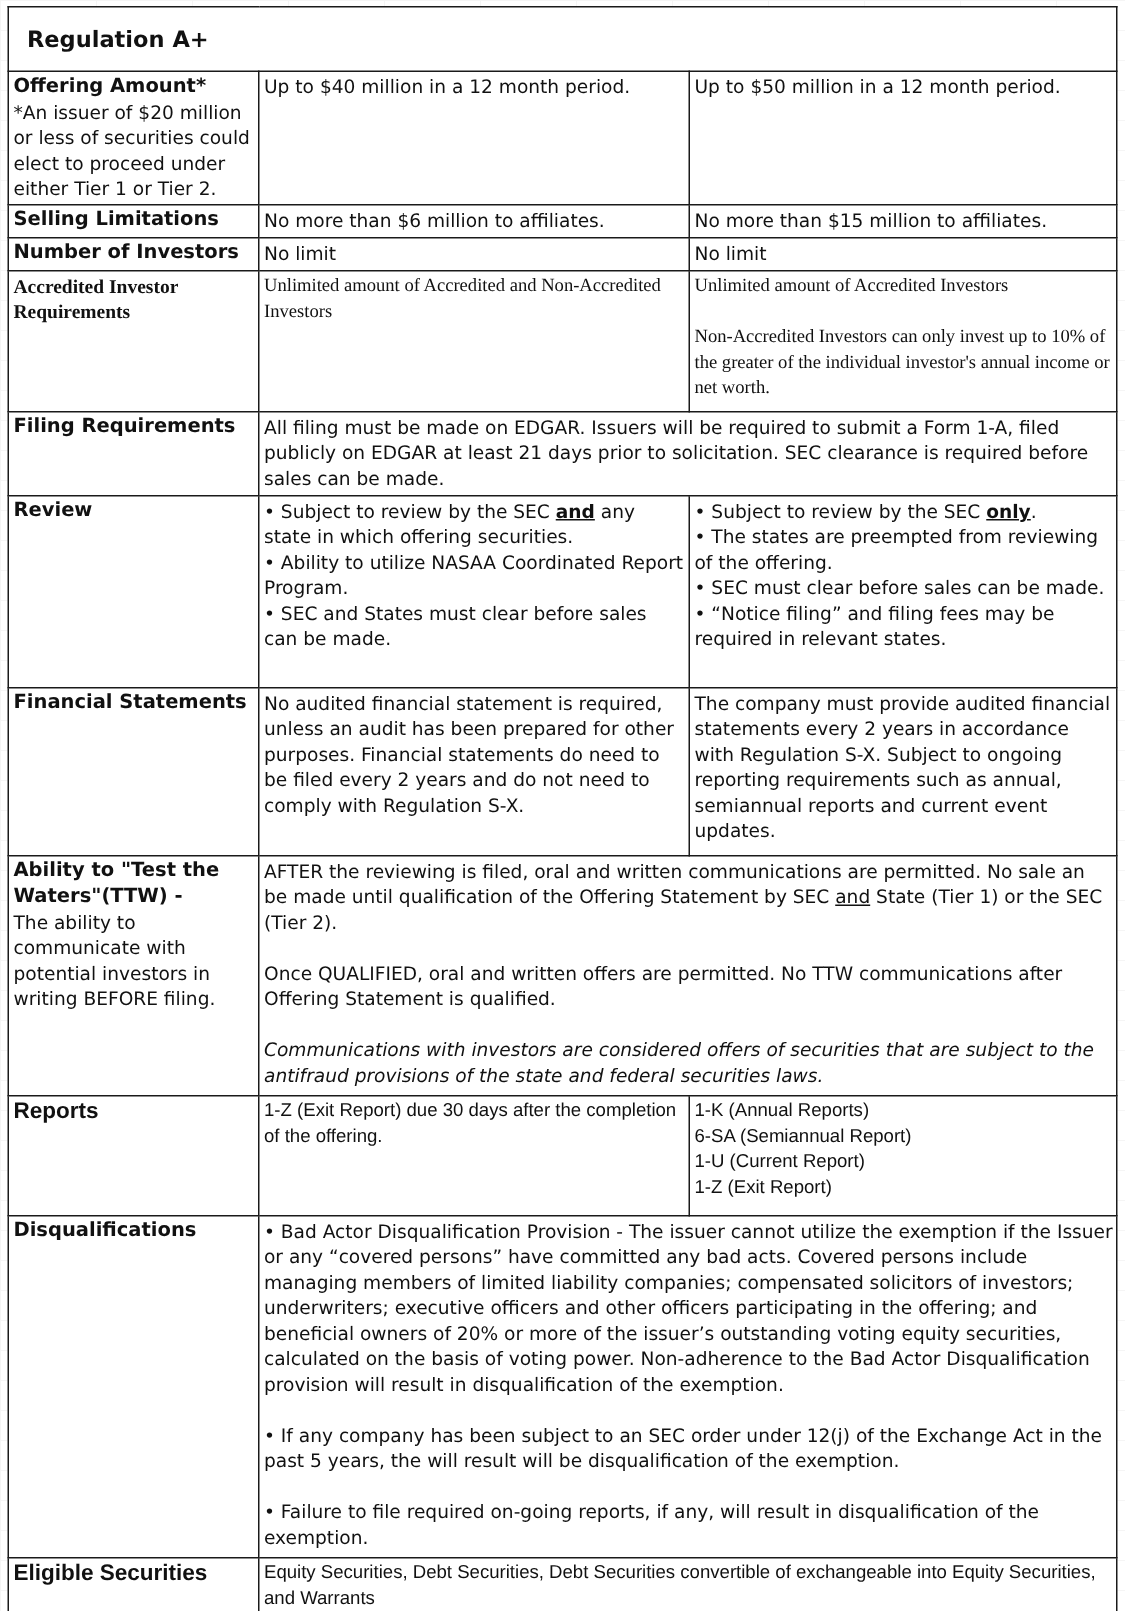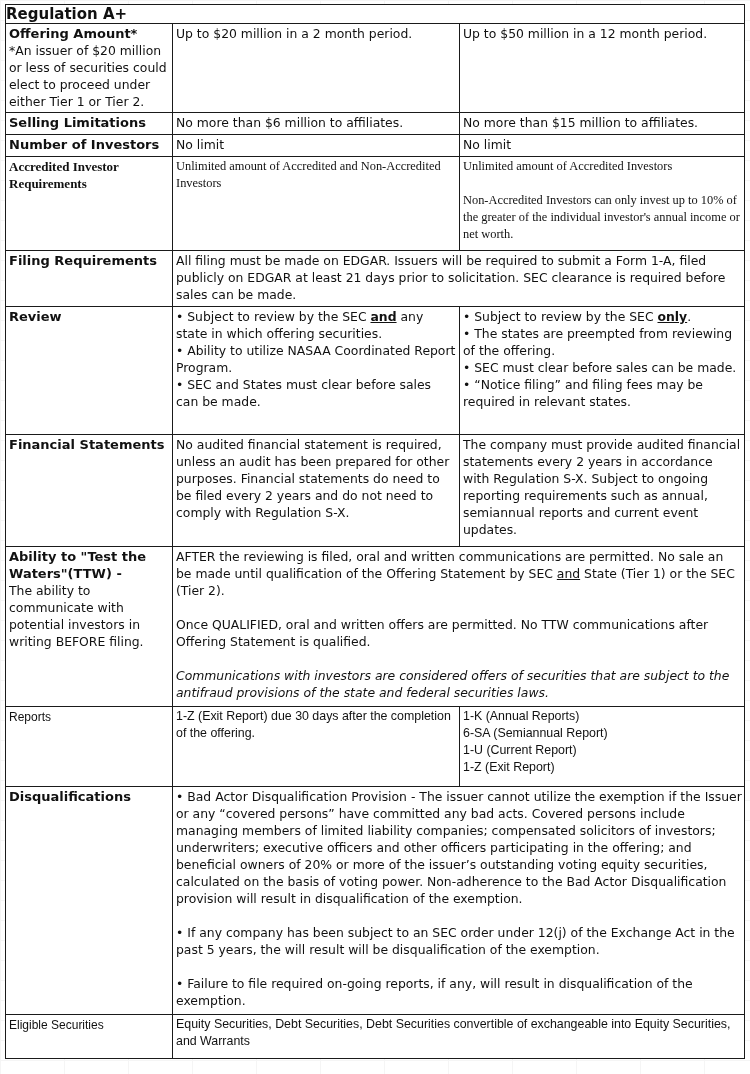--- a/index.html
+++ b/index.html
@@ -47,21 +47,21 @@
   }
   col.c-label { width: 167px; }
   col.c-tier1 { width: 287px; }
   col.c-tier2 { width: 285px; }
 
   .title-cell {
     text-align: right;
     font-weight: bold !important;
     font-size: 15px !important;
     line-height: 18px !important;
-    padding: 0 !important;
+    padding: 12px !important;
   }
   .hdr-cell {
     font-weight: bold !important;
     font-size: 13px !important;
     line-height: 18px !important;
   }
   .label-title {
     font-weight: bold;
     font-size: 13px;
     display: block;
@@ -75,22 +75,22 @@
   .bullet { display: block; }
   .em-bu { font-weight: bold; text-decoration: underline; }
   .u { text-decoration: underline; }
   .it { font-style: italic; }
   .narrow {
     font-family: "Liberation Sans", sans-serif;
     font-size: 13.4px;
   }
   .narrow-label {
     font-family: "Liberation Sans", sans-serif;
-    font-weight: normal;
-    font-size: 12px;
+    font-weight: bold;
+    font-size: 15px;
   }
 
   tr.r-title td { height: 17px; }
   tr.r-hdr td { height: 17px; }
   tr.r-offer td { height: 79px; }
   tr.r-sell td { height: 18px; }
   tr.r-num td { height: 18px; }
   tr.r-accr td { height: 90px; font-family: Liberation Serif, serif; }
   tr.r-filing td { height: 52px; }
   tr.r-review td { height: 124px; }
@@ -116,21 +116,21 @@
       <tr class="r-title">
     <td colspan="3" class="title-cell">Regulation A+</td>
   </tr>
 
 
   <tr class="r-offer">
     <td>
       <span class="label-title">Offering Amount*</span>
       <span class="label-sub">*An issuer of $20 million or less of securities could elect to proceed under either Tier 1 or Tier 2.</span>
     </td>
-    <td>Up to $20 million in a 2 month period.</td>
+    <td>Up to $40 million in a 12 month period.</td>
     <td>Up to $50 million in a 12 month period.</td>
   </tr>
 
   <tr class="r-sell">
     <td>
       <span class="label-title">Selling Limitations</span>
     </td>
     <td>No more than $6 million to affiliates.</td>
     <td>No more than $15 million to affiliates.</td>
   </tr>

